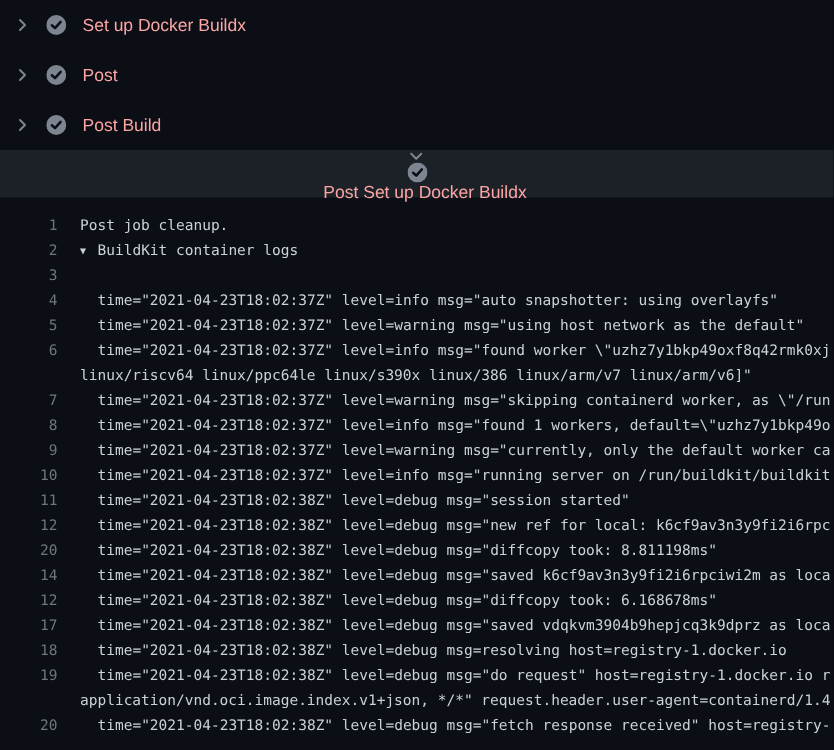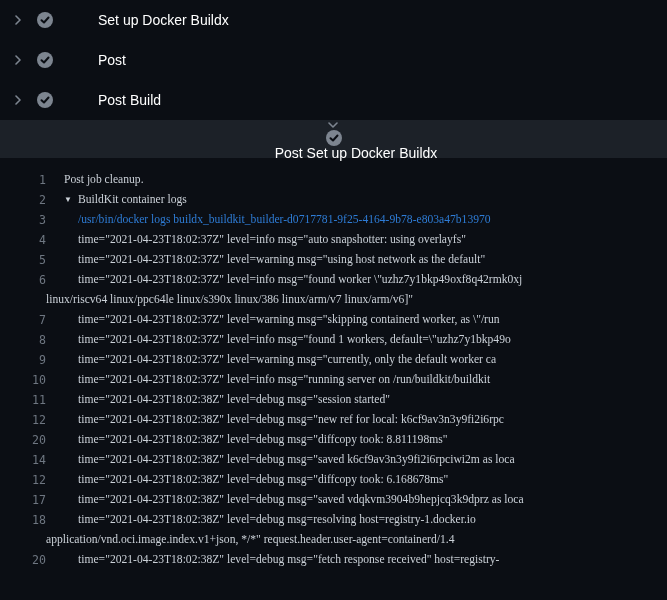--- a/index.html
+++ b/index.html
@@ -21,25 +21,24 @@
   }
   .step.expanded{
     height:38px;
     background:#1c2128;
     flex-direction:column;
   }
   .chev{flex:0 0 auto;width:10px;height:10px;margin-right:14px;}
   .chev svg{display:block;}
   .check{flex:0 0 auto;width:16px;height:16px;margin-right:13px;}
   .step-label{
-    color:#ffffff;
+    color:#fca5a5;
     font-size:14px;
     line-height:1;
     white-space:nowrap;
-    margin-left:32px;
   }
   
   .log{
     padding-top:12px;
     font-family:"DejaVu Sans Mono","Liberation Mono",monospace;
     font-size:11.6px;
     color:#cbd1d8;
   }
   .row{
     display:flex;
@@ -51,25 +50,24 @@
   .num{
     flex:0 0 46px;
     width:46px;
     text-align:right;
     color:#6e7681;
     user-select:none;
   }
   .txt{
     flex:0 0 auto;
     white-space:pre;
-    font-family:Liberation Serif, serif;
   }
   .row.indent-0 .txt{margin-left:18px;}
   .row.indent-1 .txt{margin-left:32px;}
-  .row.cont .txt{}
+  .row.cont .txt{margin-left:18px;}
   .row.command .txt{color:#2e7cd6;}
   .marker{
     display:inline-block;
     width:14px;
     font-size:8px;
     vertical-align:middle;
     color:#cbd1d8;
   }
 </style>
 </head>
@@ -135,21 +133,20 @@
     <span class="txt">Post job cleanup.</span>
   </div>
 
   <div class="row indent-0">
     <span class="num">2</span>
     <span class="txt"><span class="marker">▼</span>BuildKit container logs</span>
   </div>
 
   <div class="row indent-1 command">
     <span class="num">3</span>
-    <span class="txt">/usr/bin/docker logs buildx_buildkit_builder-d0717781-9f25-4164-9b78-e803a47b13970</span>
   </div>
 
   <div class="row indent-1">
     <span class="num">4</span>
     <span class="txt">time="2021-04-23T18:02:37Z" level=info msg="auto snapshotter: using overlayfs"</span>
   </div>
 
   <div class="row indent-1">
     <span class="num">5</span>
     <span class="txt">time="2021-04-23T18:02:37Z" level=warning msg="using host network as the default"</span>
@@ -214,20 +211,24 @@
   <div class="row indent-1">
     <span class="num">17</span>
     <span class="txt">time="2021-04-23T18:02:38Z" level=debug msg="saved vdqkvm3904b9hepjcq3k9dprz as loca</span>
   </div>
 
   <div class="row indent-1">
     <span class="num">18</span>
     <span class="txt">time="2021-04-23T18:02:38Z" level=debug msg=resolving host=registry-1.docker.io</span>
   </div>
 
+  <div class="row indent-1">
+    <span class="num">19</span>
+    <span class="txt">time="2021-04-23T18:02:38Z" level=debug msg="do request" host=registry-1.docker.io r</span>
+  </div>
 
   <div class="row cont">
     <span class="num"></span>
     <span class="txt">application/vnd.oci.image.index.v1+json, */*" request.header.user-agent=containerd/1.4</span>
   </div>
 
   <div class="row indent-1">
     <span class="num">20</span>
     <span class="txt">time="2021-04-23T18:02:38Z" level=debug msg="fetch response received" host=registry-</span>
   </div>

